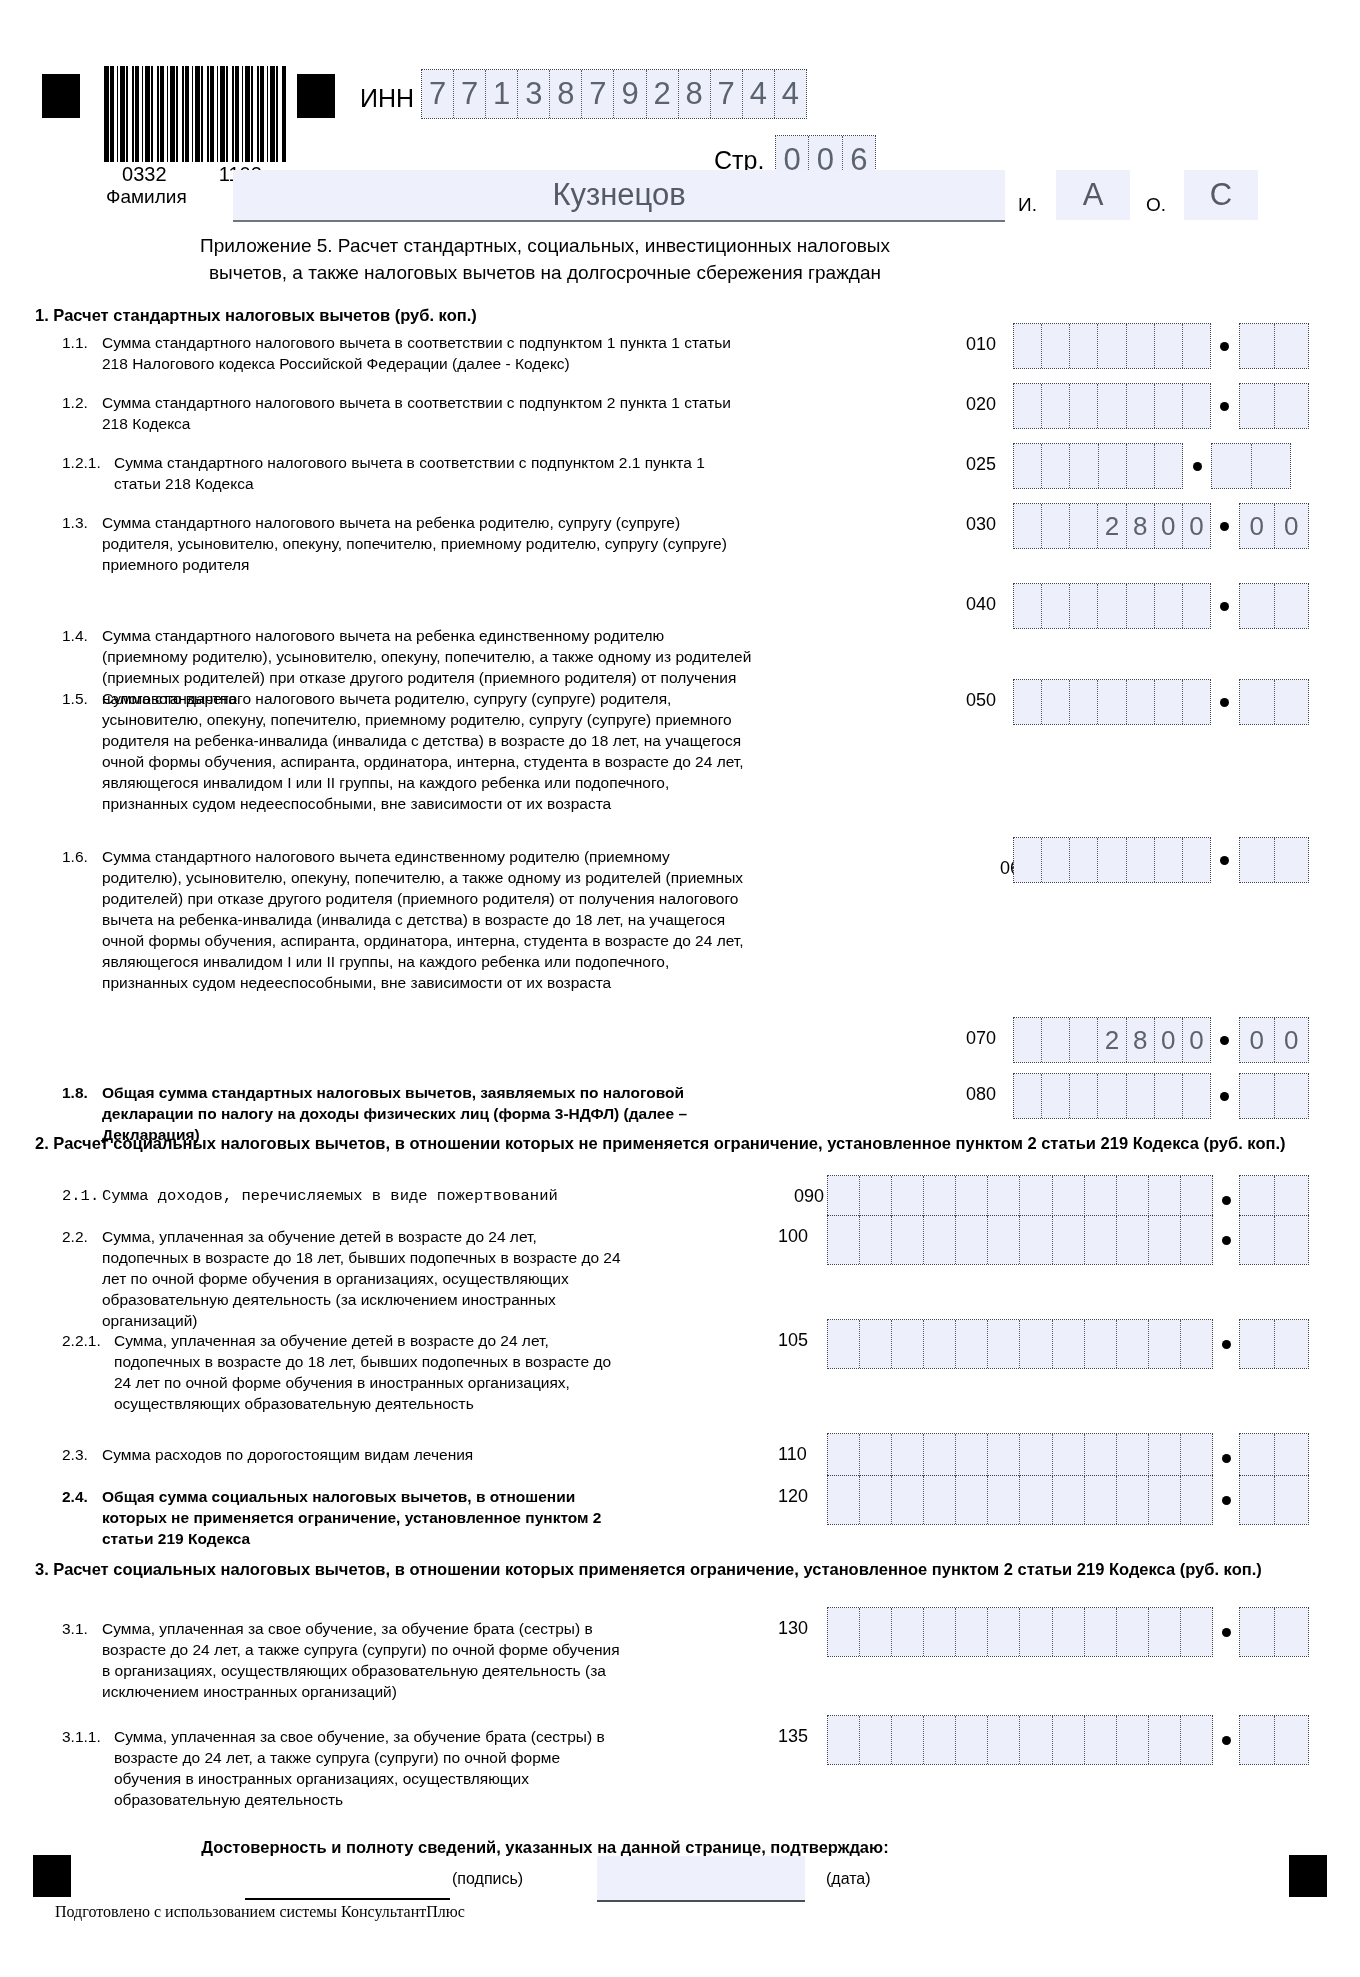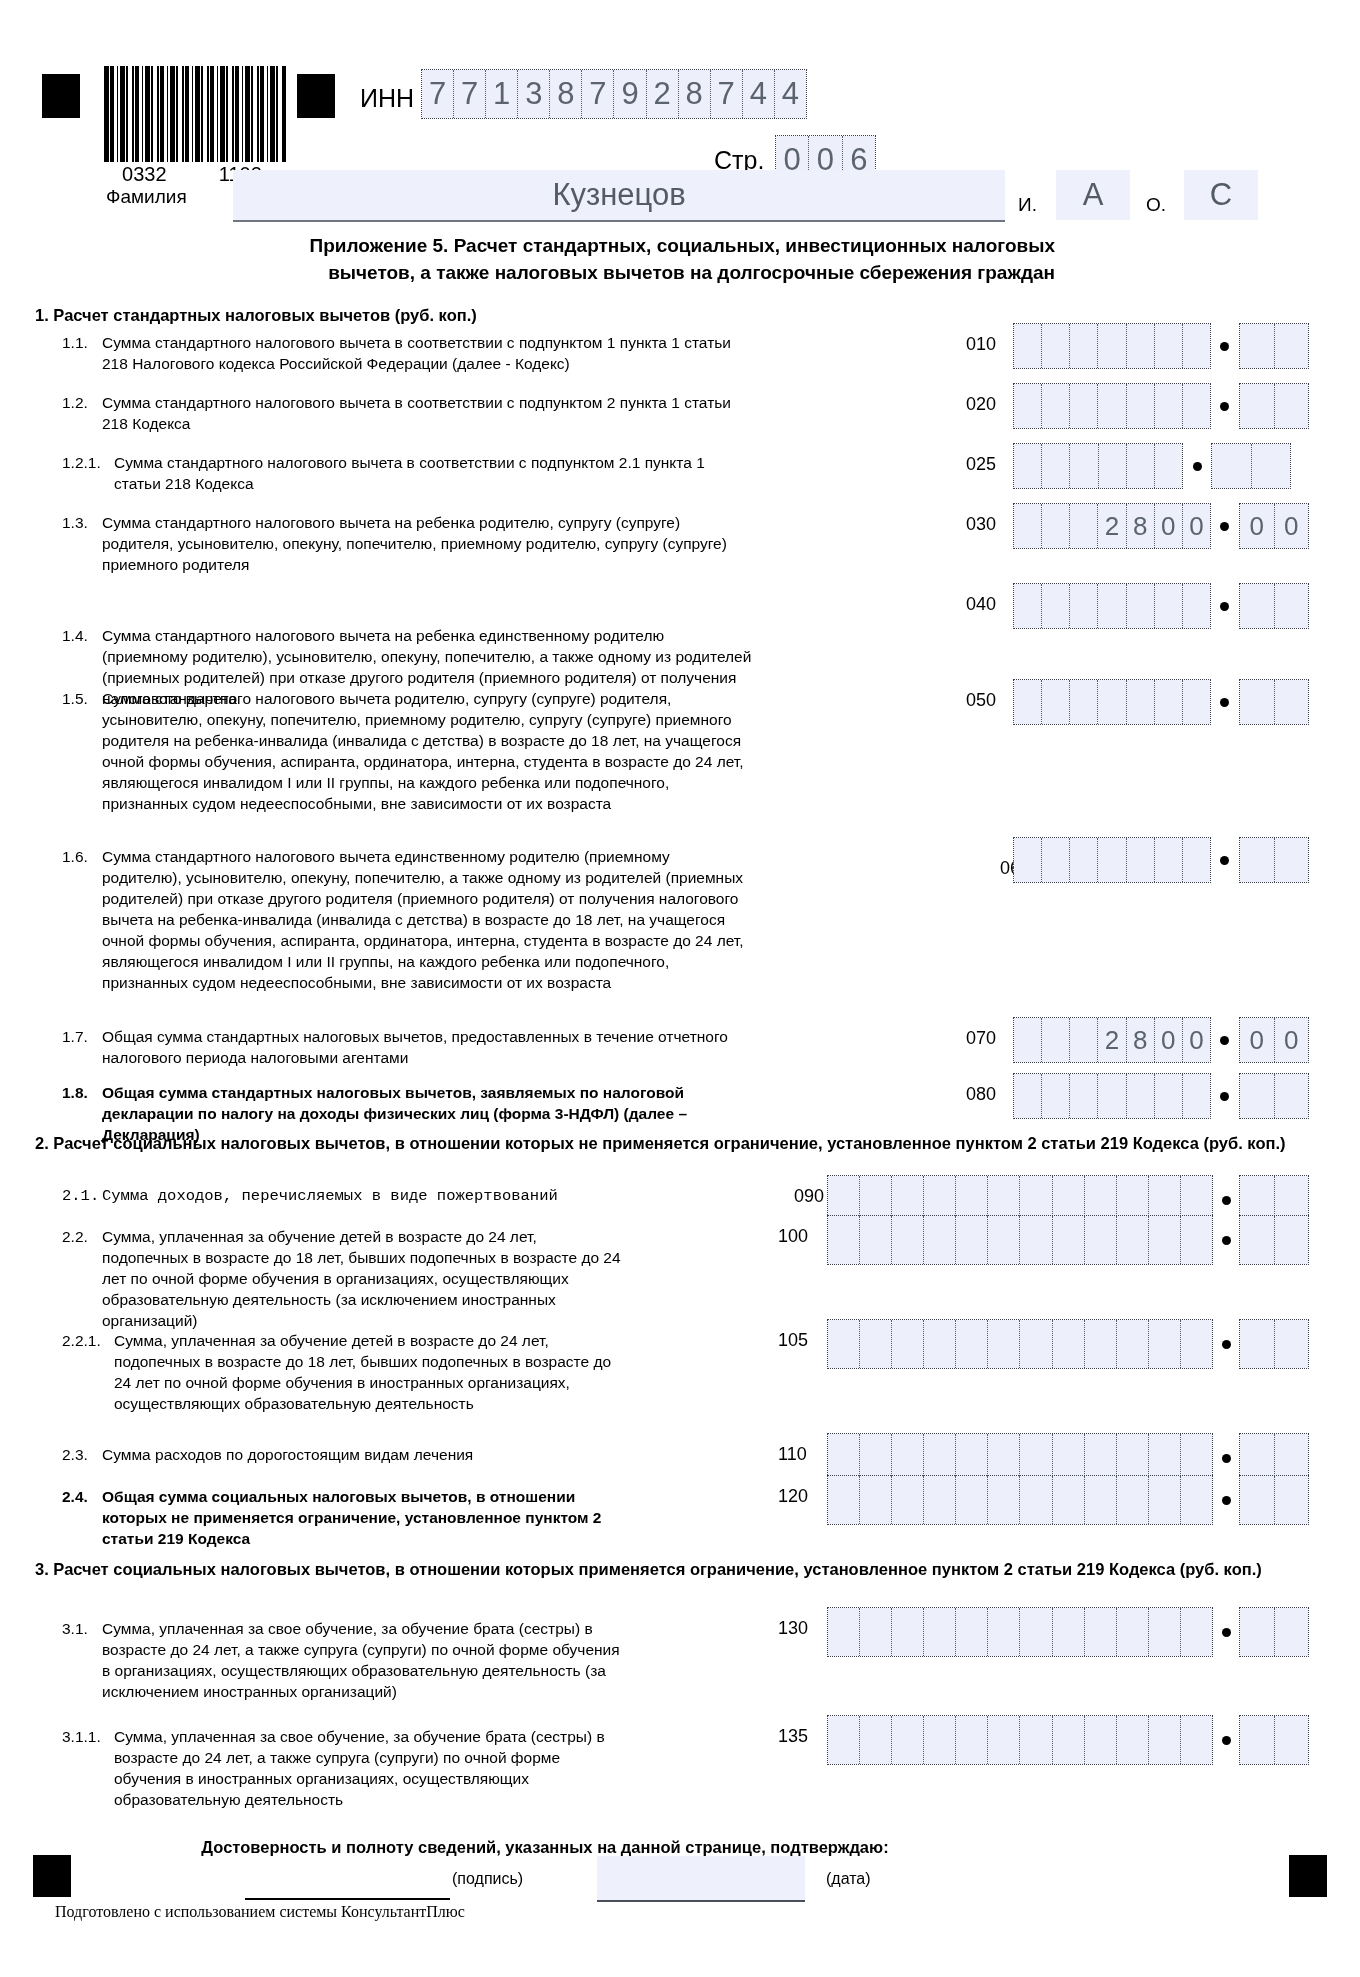--- a/index.html
+++ b/index.html
@@ -19,21 +19,21 @@
   .biglbl{position:absolute;font-size:25px;}
   #inn-cells .cell,#page-cells .cell{font-size:31px;}
 
   #surname-box{position:absolute;left:233px;top:170px;width:772px;height:50px;background:#eef1fb;
     border-bottom:2px solid #70757f;display:flex;align-items:center;justify-content:center;}
   #surname-box span{font-size:31px;color:#555b66;}
   .initialbox{position:absolute;top:170px;width:74px;height:50px;background:#eef1fb;
     display:flex;align-items:center;justify-content:center;font-size:31px;color:#555b66;}
   .small-lbl{position:absolute;font-size:19px;}
 
-  #title{position:absolute;left:35px;top:232px;width:1020px;text-align:right;font-weight:bold;font-size:19px;line-height:27px;}
+  #title{position:absolute;left:35px;top:232px;width:1020px;text-align:center;font-weight:normal;font-size:19px;line-height:27px;}
 
   .sechead{position:absolute;font-weight:bold;font-size:16.5px;line-height:26px;padding-left:27px;text-indent:-27px;}
   .item{position:absolute;left:62px;font-size:15.5px;line-height:21px;}
   .item .inum{position:absolute;left:0;top:0;}
   .pad40{padding-left:40px;width:650px;}
   .pad52{padding-left:52px;width:638px;}
   .narrow.pad40{width:520px;}
   .narrow.pad52{width:508px;}
   .bolditem{font-weight:bold;}
 
@@ -253,24 +253,20 @@
         <span class="cell"></span>
         <span class="cell"></span>
       </div>
     <span class="fdot" style="left:1220px;"></span>
     <div class="celled h44" style="left:1240px;top:0;width:68px;">
         <span class="cell"></span>
         <span class="cell"></span>
       </div>
   </div>
 
-  <div class="item pad40" style="top:1026px;">
-    <span class="inum">1.7.</span>
-    <span>Общая сумма стандартных налоговых вычетов, предоставленных в течение отчетного налогового периода налоговыми агентами</span>
-  </div>
   <div class="field s1" style="left:0;top:1018px;">
     <span class="fcode" style="left:966px;">070</span>
     <div class="celled h44" style="left:1014px;top:0;width:196px;">
         <span class="cell"></span>
         <span class="cell"></span>
         <span class="cell"></span>
         <span class="cell">2</span>
         <span class="cell">8</span>
         <span class="cell">0</span>
         <span class="cell">0</span>

